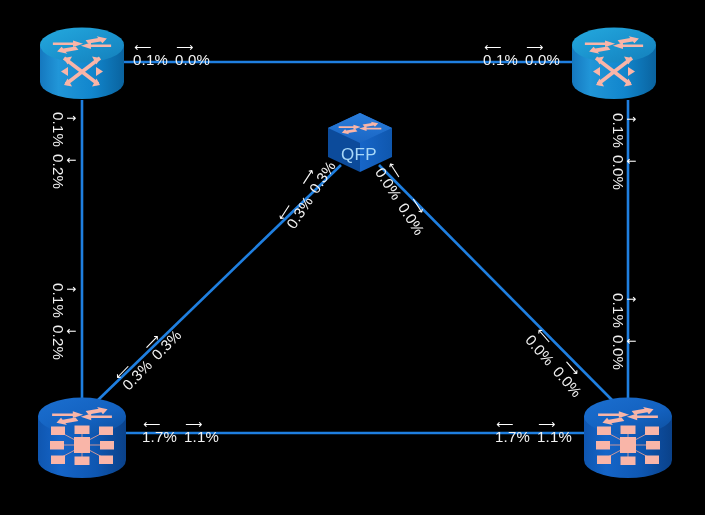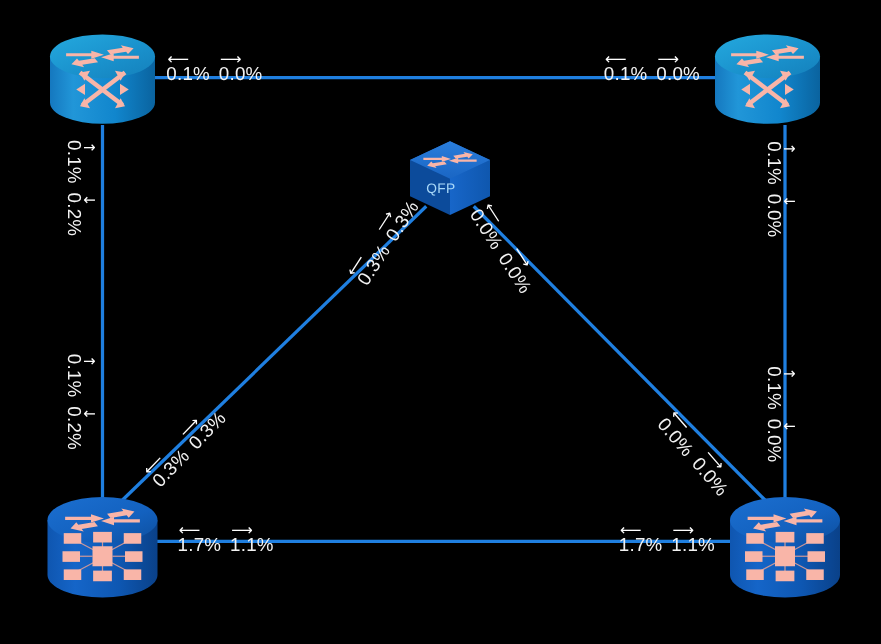--- a/index.html
+++ b/index.html
@@ -50,21 +50,21 @@
     color: #ffffff;
     font-family: "DejaVu Sans", sans-serif;
   }
   .metric .val {
     display: inline-block;
   }
   .node-label {
     position: absolute;
     color: #a8d8f8;
     font-family: "Liberation Sans", sans-serif;
-    font-size: 11px;
+    font-size: 17px;
     letter-spacing: 0.3px;
     pointer-events: none;
   }
 </style>
 </head>
 <body>
 
 <div id="canvas">
 
   <svg id="links-svg" viewBox="0 0 705 515">

